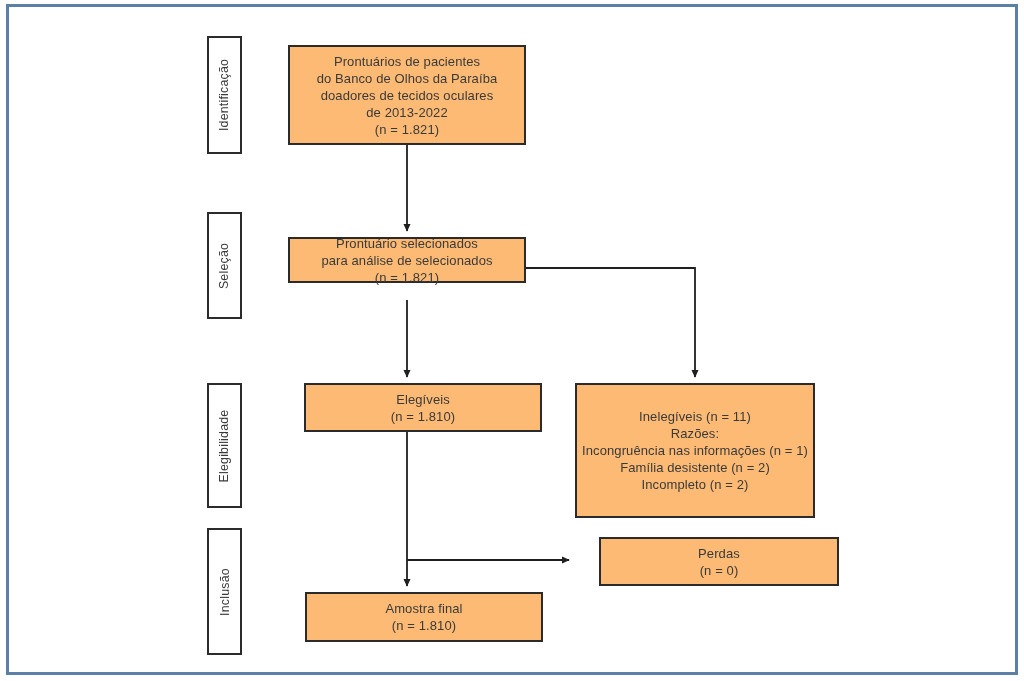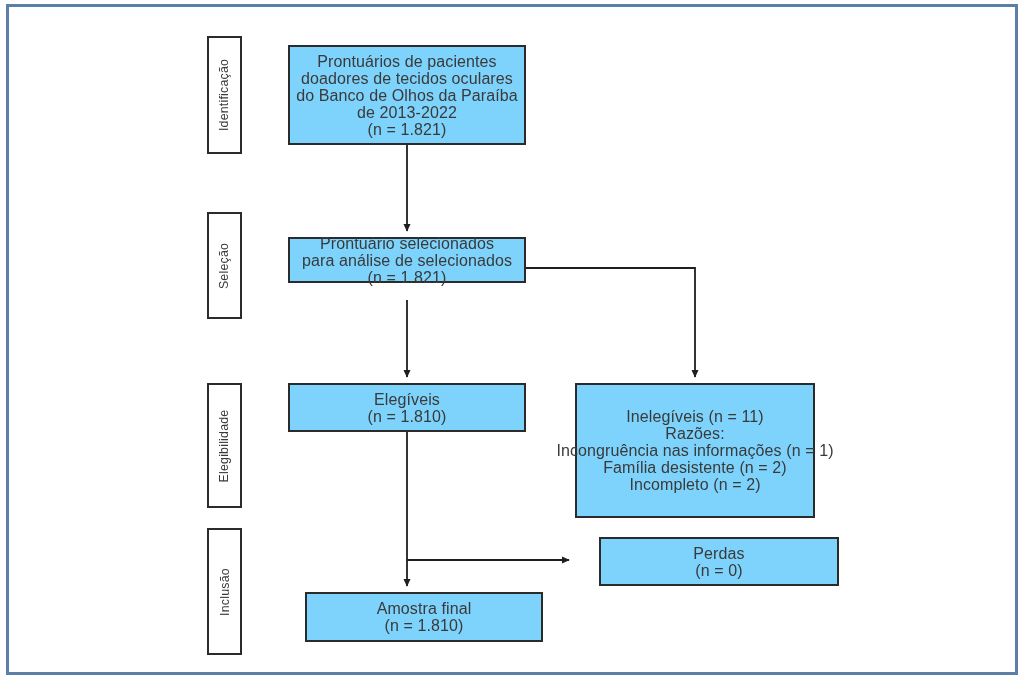--- a/index.html
+++ b/index.html
@@ -32,28 +32,28 @@
     position: absolute;
     left: 0;
     top: 0;
     width: 1024px;
     height: 681px;
   }
   .node {
     position: absolute;
     box-sizing: border-box;
     border: 2px solid #2b2b2b;
-    background: #7dd3fc;
+    background: #fdba74;
     color: #3a3a3a;
     display: flex;
     flex-direction: column;
     align-items: center;
     justify-content: center;
     text-align: center;
-    font-size: 16px;
+    font-size: 13px;
     line-height: 17px;
     letter-spacing: 0.1px;
     padding: 2px 6px;
   }
   .node .ln {
     display: block;
     white-space: nowrap;
   }
   .stage {
     position: absolute;
@@ -118,33 +118,33 @@
     <div class="stage" style="left:207px; top:383px; width:35px; height:125px;">
       <span class="vtxt">Elegibilidade</span>
     </div>
 
     <div class="stage" style="left:207px; top:528px; width:35px; height:127px;">
       <span class="vtxt">Inclusão</span>
     </div>
 
     <div class="node" style="left:288px; top:45px; width:238px; height:100px;">
       <span class="ln">Prontuários de pacientes</span>
+      <span class="ln">do Banco de Olhos da Paraíba</span>
       <span class="ln">doadores de tecidos oculares</span>
-      <span class="ln">do Banco de Olhos da Paraíba</span>
       <span class="ln">de 2013-2022</span>
       <span class="ln">(n = 1.821)</span>
     </div>
 
     <div class="node" style="left:288px; top:237px; width:238px; height:46px;">
       <span class="ln">Prontuário selecionados</span>
       <span class="ln">para análise de selecionados</span>
       <span class="ln">(n = 1.821)</span>
     </div>
 
-    <div class="node" style="left:288px; top:383px; width:238px; height:49px;">
+    <div class="node" style="left:304px; top:383px; width:238px; height:49px;">
       <span class="ln">Elegíveis</span>
       <span class="ln">(n = 1.810)</span>
     </div>
 
     <div class="node" style="left:575px; top:383px; width:240px; height:135px;justify-content:center;">
       <span class="ln">Inelegíveis (n = 11)</span>
       <span class="ln">Razões:</span>
       <span class="ln">Incongruência nas informações (n = 1)</span>
       <span class="ln">Família desistente (n = 2)</span>
       <span class="ln">Incompleto (n = 2)</span>

